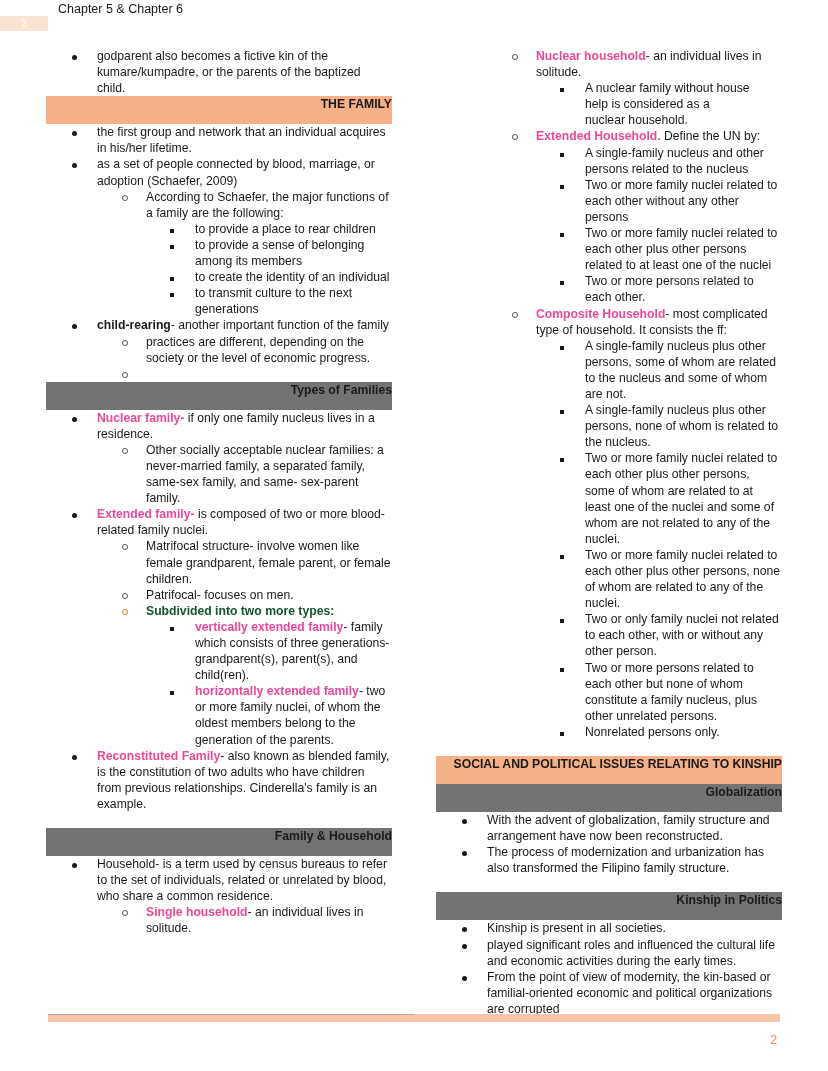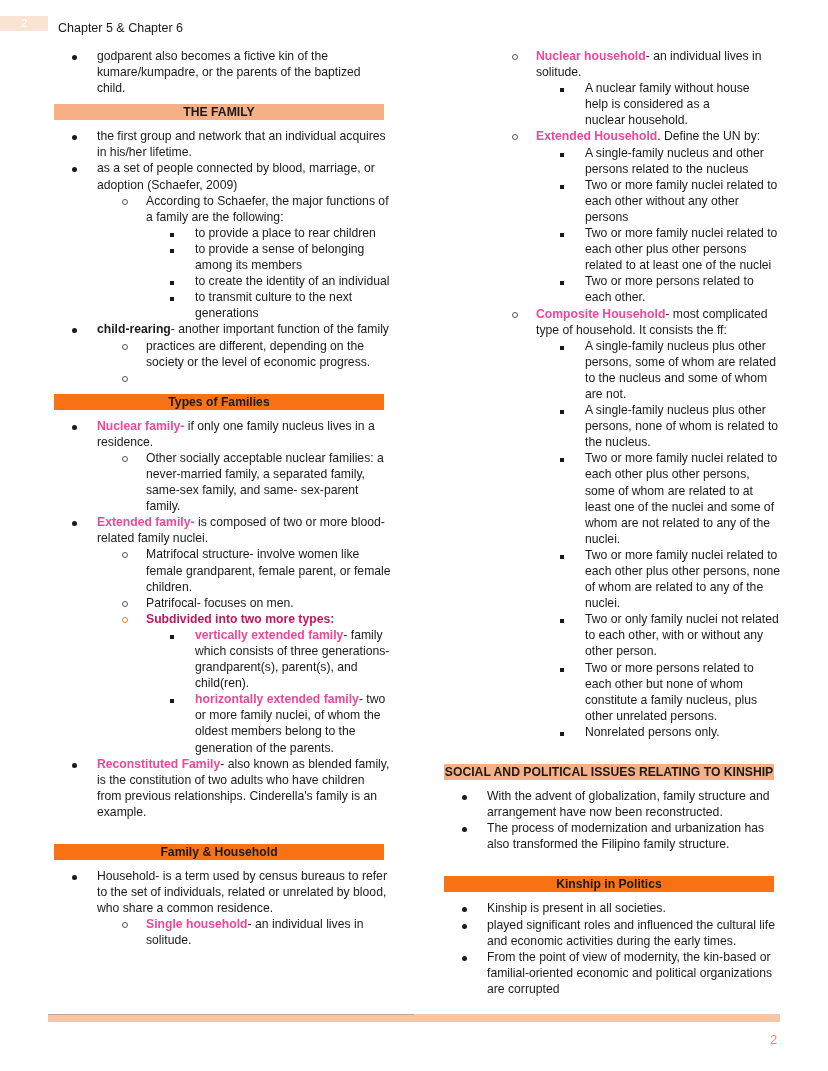--- a/index.html
+++ b/index.html
@@ -5,43 +5,43 @@
   html, body { margin: 0; padding: 0; }
   body {
     width: 828px; height: 1071px; position: relative; overflow: hidden;
     background: #ffffff; color: #1a1a1a;
     font-family: "Liberation Sans", sans-serif; font-size: 12.2px; line-height: 16.1px;
   }
   .hdr-badge {
     position: absolute; left: 0; top: 16px; width: 48px; height: 15px;
     background: #fbe3d4; color: #ffffff; font-size: 11px; line-height: 15px; text-align: center;
   }
-  .hdr-title { position: absolute; left: 58px; top: 20px; font-size: 12.5px; line-height: 16px; color: #1a1a1a; }
+  .hdr-title { position: absolute; left: 58px; top: 1px; font-size: 12.5px; line-height: 16px; color: #1a1a1a; }
   .col { position: absolute; top: 48px; }
   .col-left { left: 46px; width: 346px; }
   .col-right { left: 436px; width: 346px; }
   .sec {
-    text-align: center; font-weight: bold; height: 16px; line-height: 16px; margin: 8px;
+    text-align: right; font-weight: bold; height: 28px; line-height: 16px; margin: 0;
   }
   .sec.dark { background: #f6b088; }
-  .sec.light { background: #f97316; }
+  .sec.light { background: #737373; }
   .gap { height: 16px; }
   .li { position: relative; }
   .l1 { padding-left: 51px; }
   .l2 { padding-left: 100px; }
   .l3 { padding-left: 149px; }
   .mk { position: absolute; top: 0; }
   .l1 .mk { left: 26px; }
   .l2 .mk { left: 76px; }
   .l3 .mk { left: 124px; }
   .dot { display:inline-block; width:5px; height:5px; border-radius:50%; background:#1a1a1a; margin-top:6px; }
   .circ { display:inline-block; width:4px; height:4px; border-radius:50%; border:1px solid #555; margin-top:6px; }
   .sq { display:inline-block; width:4px; height:4px; background:#1a1a1a; margin-top:6px; }
   .hl { color: #ec4899; font-weight: bold; }
-  .hl-dark { color: #be185d; font-weight: bold; }
+  .hl-dark { color: #14532d; font-weight: bold; }
   .b { font-weight: bold; }
   .footer-bar {
     position: absolute; left: 48px; top: 1014px; width: 732px; height: 8px; background: #f8c6a6;
   }
   .footer-bar .line { position: absolute; left: 0; top: 0; width: 366px; height: 1px; background: #b9a8a0; }
   .pagenum { position: absolute; left: 770px; top: 1032px; color: #e09560; font-size: 13px; }
 </style>
 </head>
 <body>
 
@@ -204,20 +204,21 @@
     <span class="mk"><span class="sq"></span></span>
     <span>Two or more persons related to each other but none of whom constitute a family nucleus, plus other unrelated persons.</span>
   </div>
   <div class="li l3">
     <span class="mk"><span class="sq"></span></span>
     <span>Nonrelated persons only.</span>
   </div>
 
   <div class="gap"></div>
   <div class="sec dark">SOCIAL AND POLITICAL ISSUES RELATING TO KINSHIP</div>
+  <div class="sec light">Globalization</div>
   <div class="li l1">
     <span class="mk"><span class="dot"></span></span>
     <span>With the advent of globalization, family structure and arrangement have now been reconstructed.</span>
   </div>
   <div class="li l1">
     <span class="mk"><span class="dot"></span></span>
     <span>The process of modernization and urbanization has also transformed the Filipino family structure.</span>
   </div>
 
   <div class="gap"></div>

